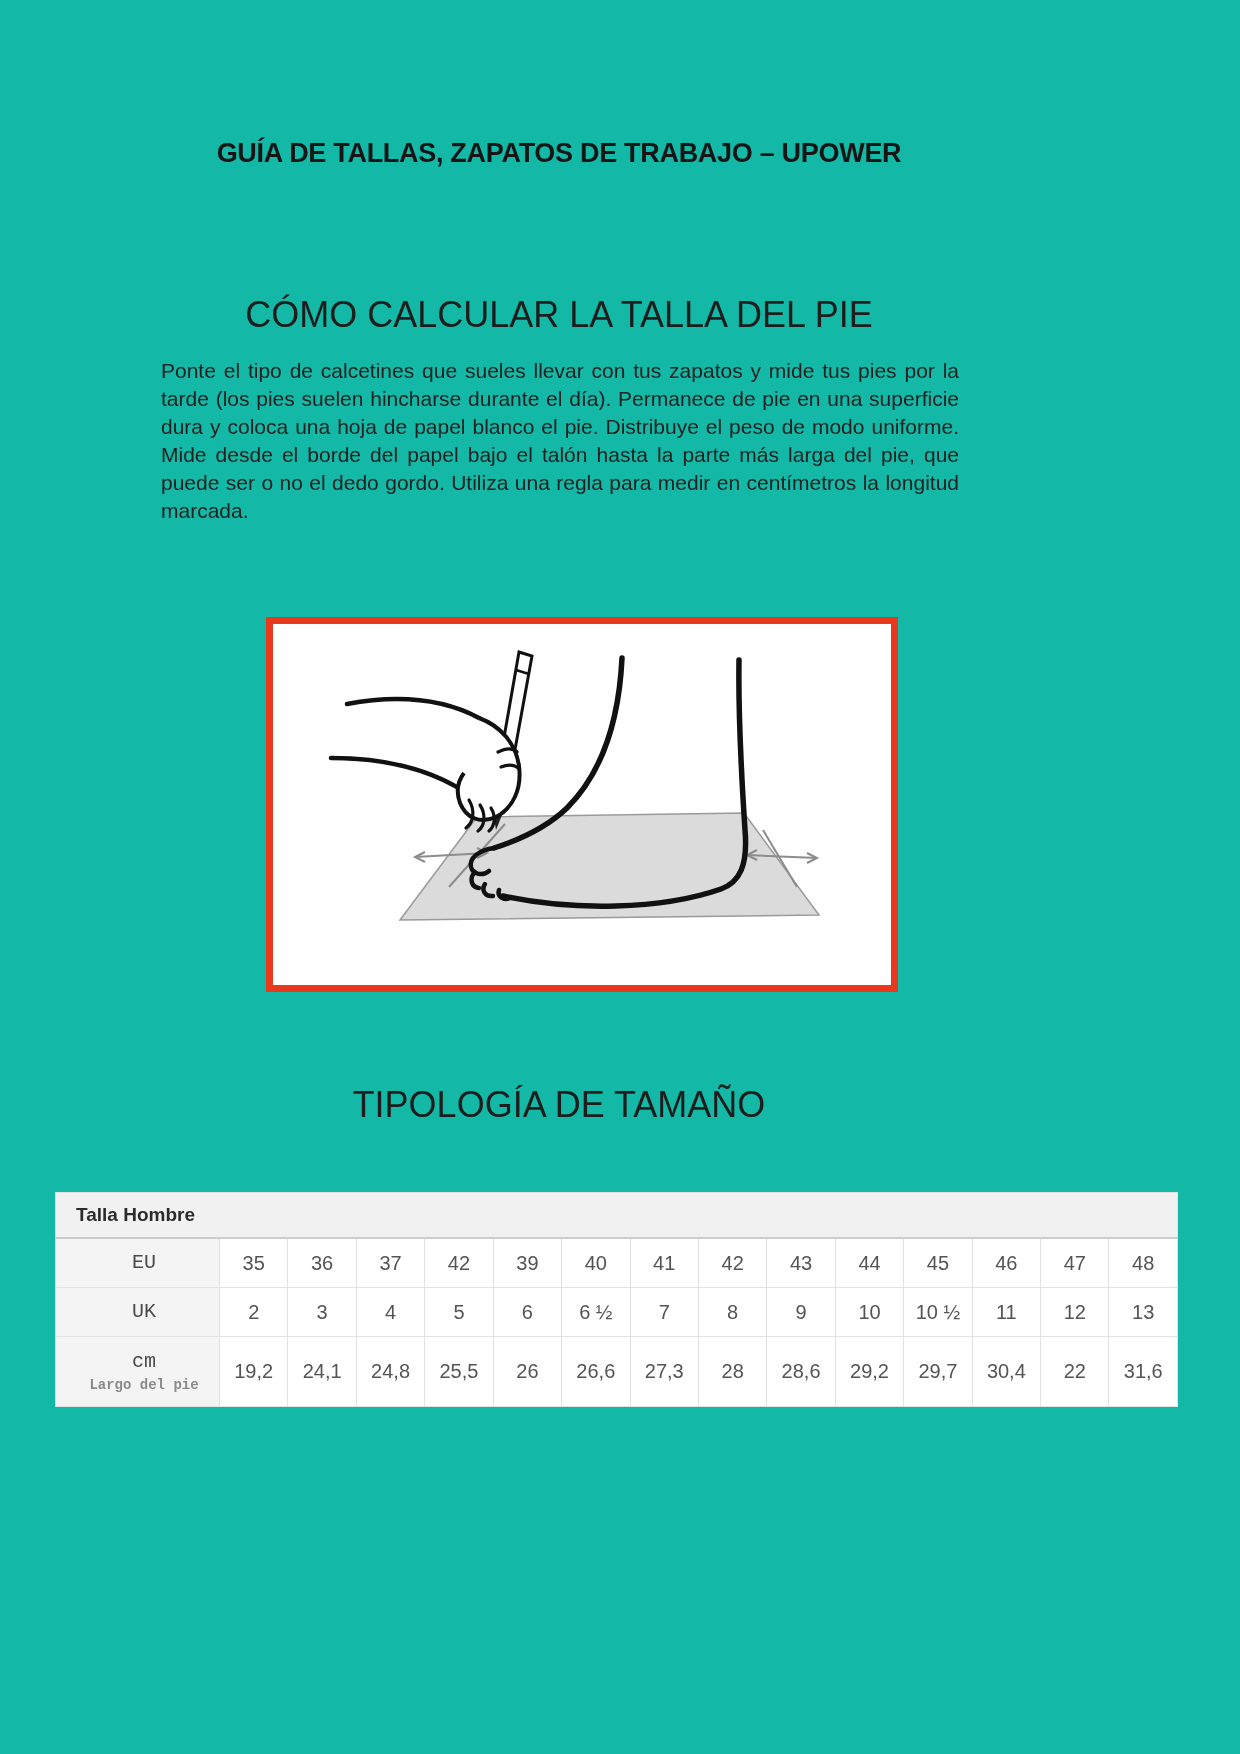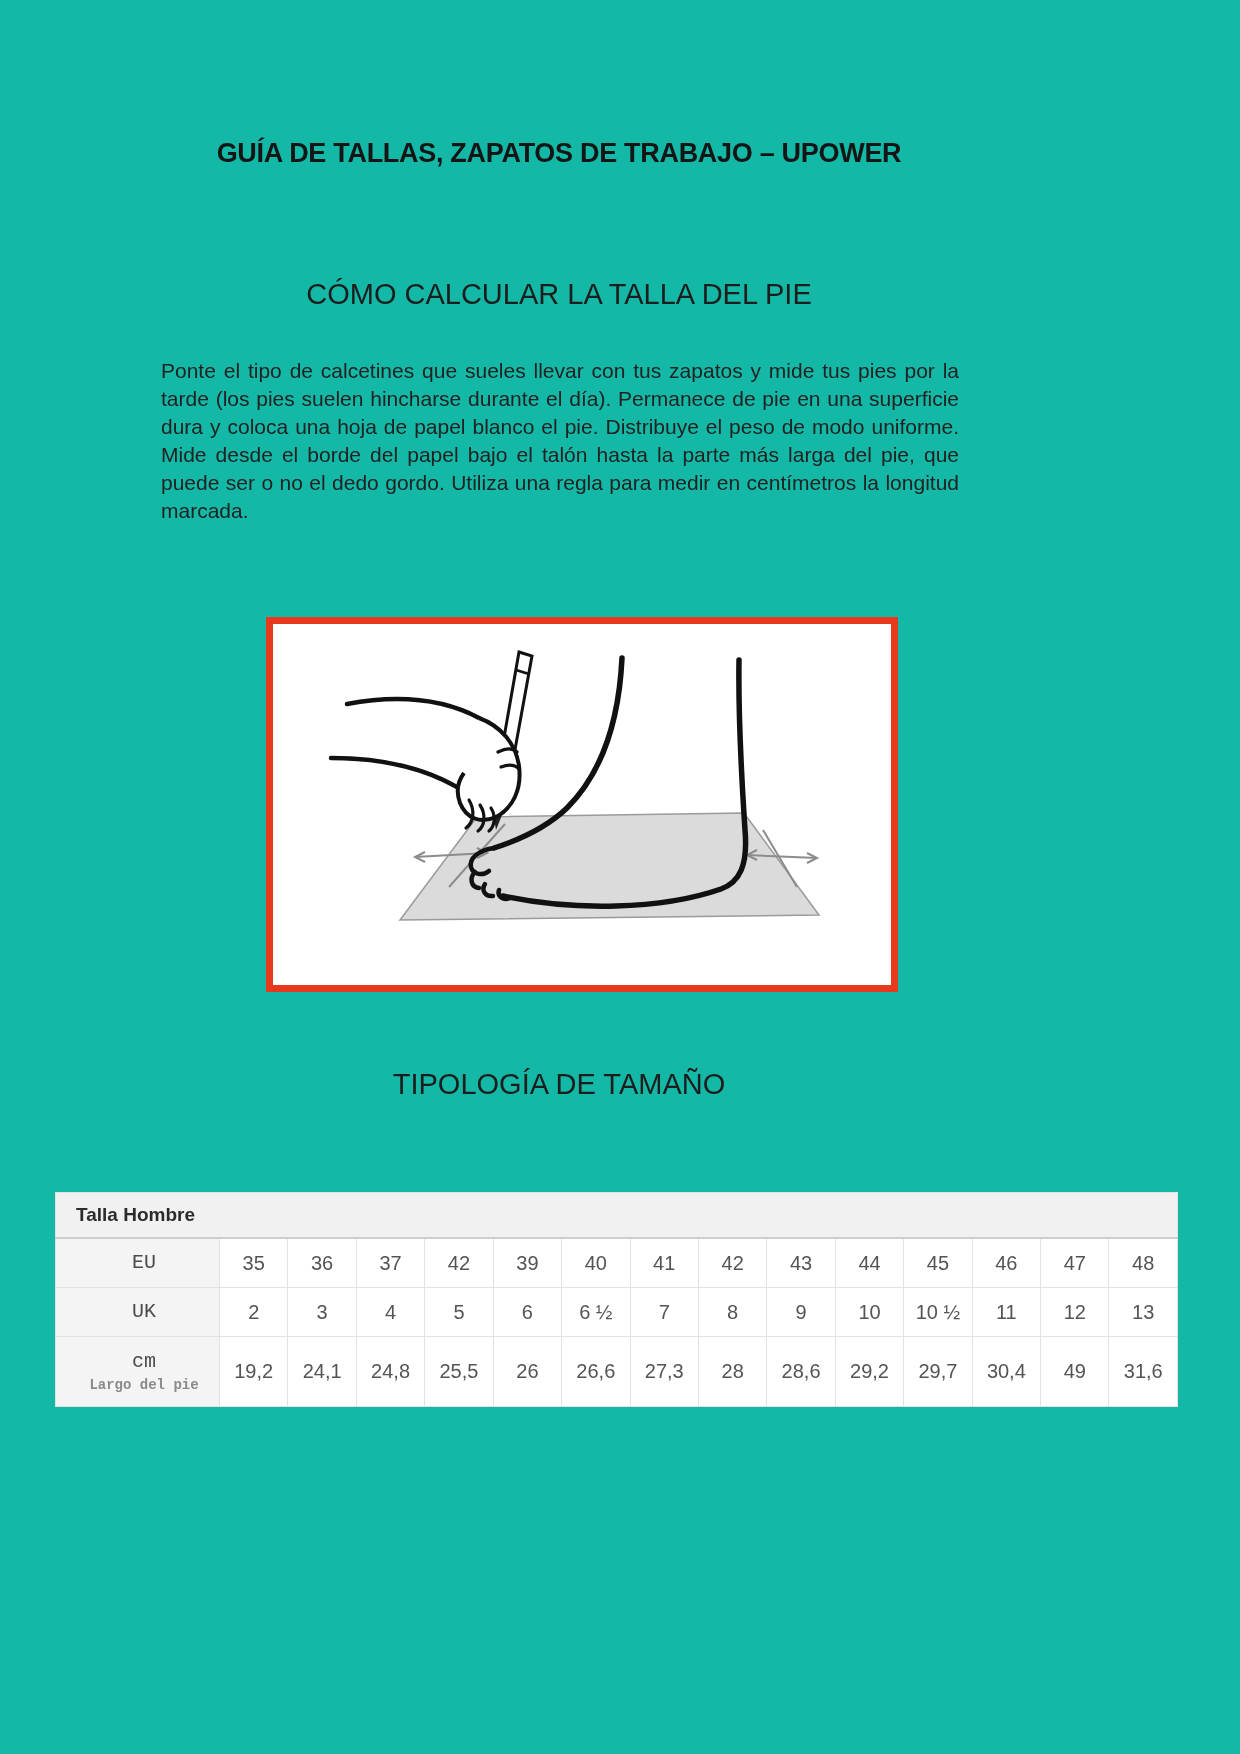--- a/index.html
+++ b/index.html
@@ -18,23 +18,24 @@
     text-align:center;
     font-size:27px;
     font-weight:700;
     letter-spacing:-0.3px;
     color:#151515;
   }
   .section-heading{
     position:absolute;
     left:160px; width:798px;
     text-align:center;
-    font-size:29px;
+    font-size:36px;
     font-weight:400;
     color:#1d1d1d;
+    margin-top:16px;
   }
   .heading-1{ top:278px; }
   .heading-2{ top:1068px; }
   .intro{
     position:absolute;
     left:161px; top:336px; width:798px;
     font-size:21px;
     line-height:28px;
     text-align:justify;
     color:#222222;
@@ -233,19 +234,19 @@
           <td class="value-cell">24,8</td>
           <td class="value-cell">25,5</td>
           <td class="value-cell">26</td>
           <td class="value-cell">26,6</td>
           <td class="value-cell">27,3</td>
           <td class="value-cell">28</td>
           <td class="value-cell">28,6</td>
           <td class="value-cell">29,2</td>
           <td class="value-cell">29,7</td>
           <td class="value-cell">30,4</td>
-          <td class="value-cell">49</td>
+          <td class="value-cell">22</td>
           <td class="value-cell">31,6</td>
         </tr>
       </tbody>
   </table>
 
 </div>
 
 </body></html>

